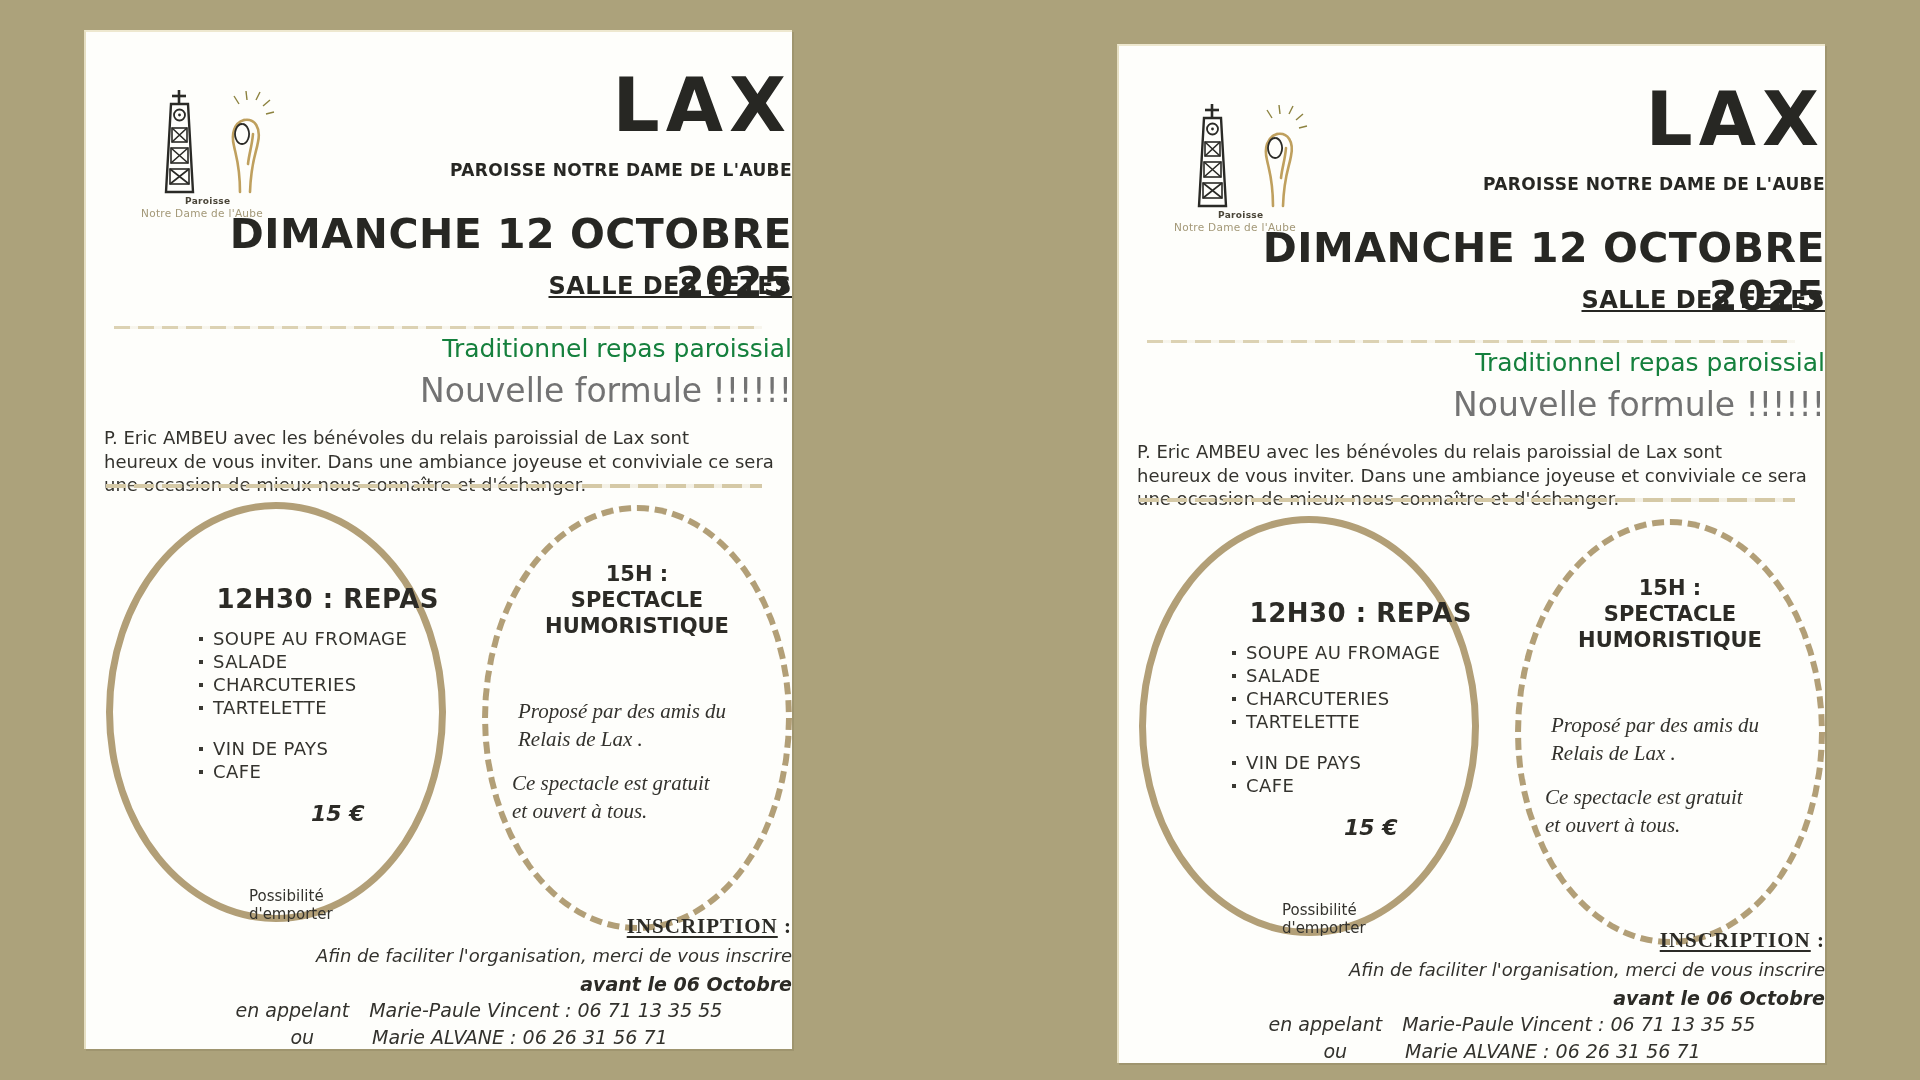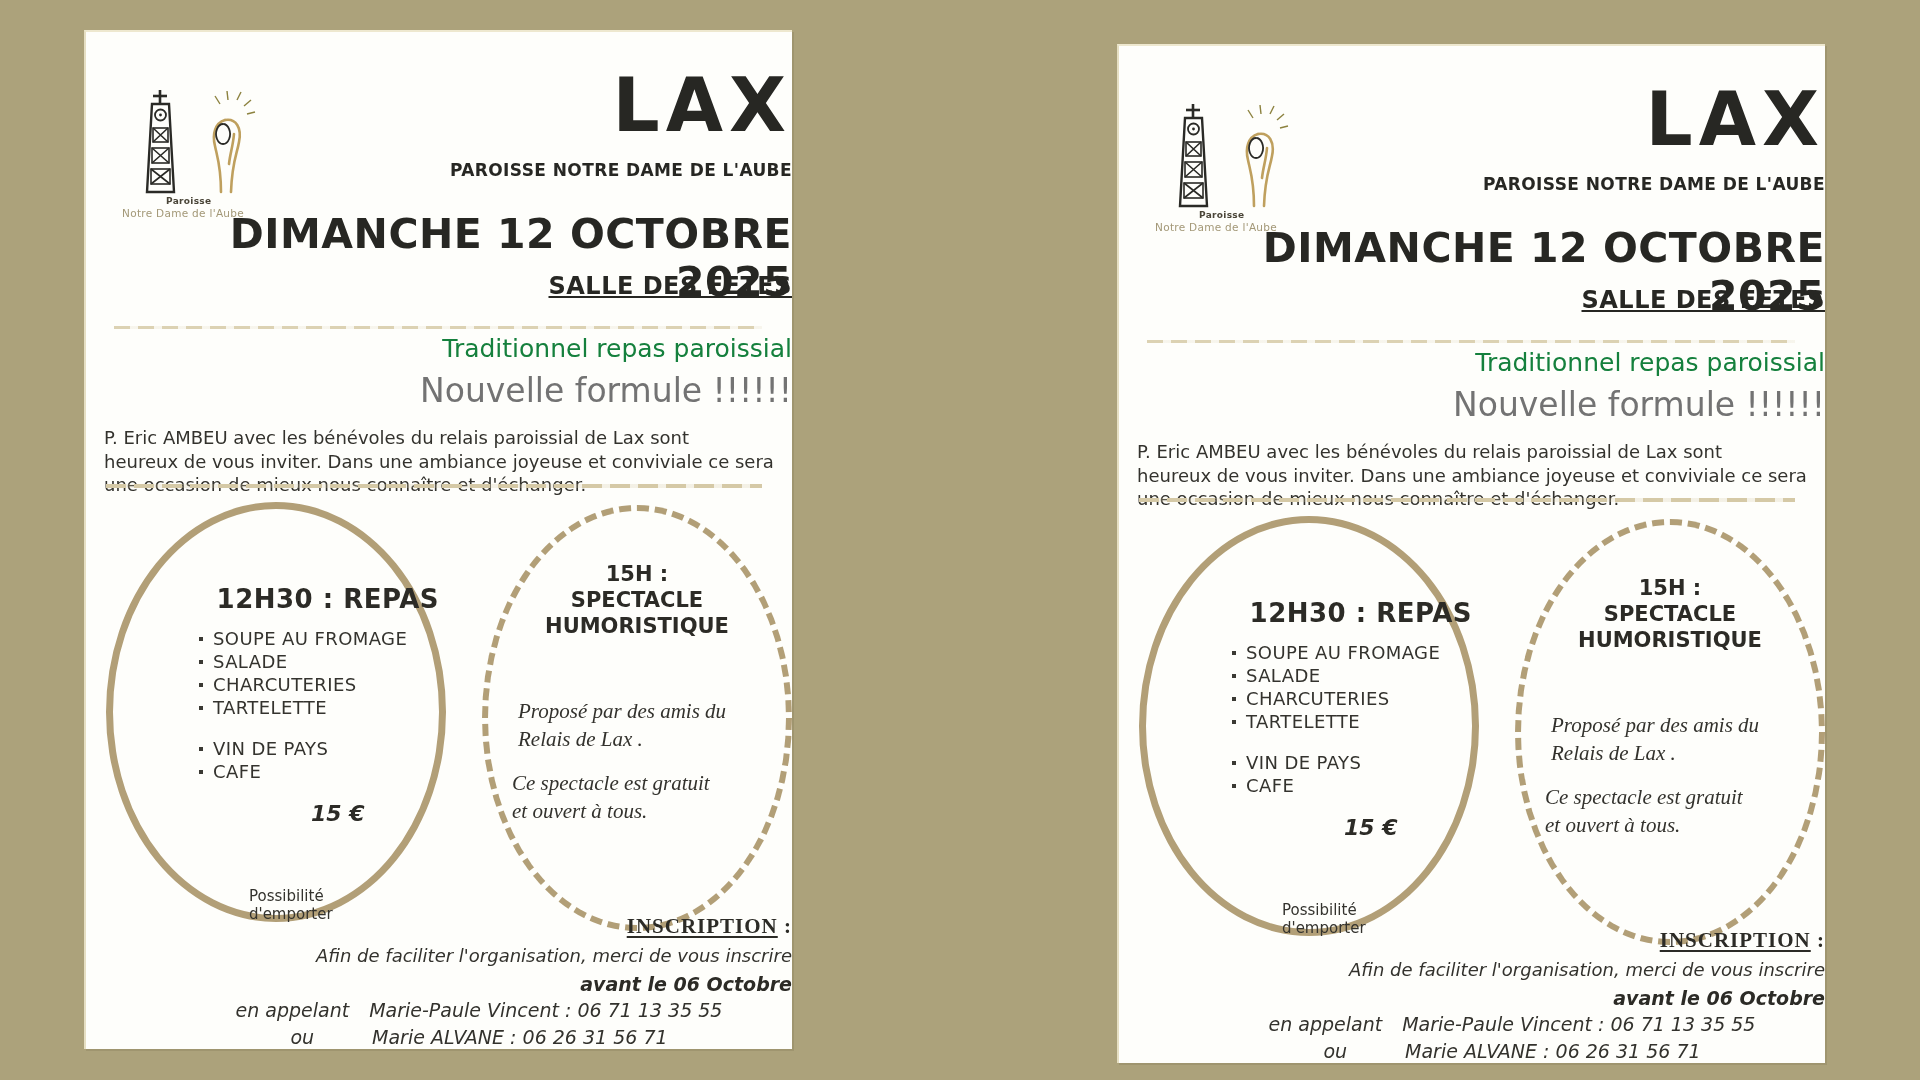--- a/index.html
+++ b/index.html
@@ -14,21 +14,21 @@
   .flyer{
     position:absolute;width:706px;height:1017px;
     background:#fefefb;
     border-left:2px solid #e6dfc3;border-top:2px solid #eee8cf;
     box-shadow:2px 2px 0 rgba(120,110,75,.25);
   }
   .flyer.left{left:84px;top:30px;}
   .flyer.right{left:1117px;top:44px;}
 
   
-  .logo{position:absolute;left:36px;top:56px;width:168px;}
+  .logo{position:absolute;left:55px;top:56px;width:168px;}
   .logo svg{display:block;}
   .logo-cap1{font-size:9px;font-weight:bold;color:#4a4538;margin:-4px 0 0 44px;letter-spacing:.3px;}
   .logo-cap2{font-size:10.5px;color:#a39877;letter-spacing:.3px;margin-top:1px;}
 
   .cline{position:absolute;left:88px;right:0;text-align:right;color:#272723;}
   .title-lax{top:36px;font-size:74px;font-weight:800;letter-spacing:6px;line-height:1;}
   .parish{top:128px;font-size:17px;font-weight:bold;letter-spacing:.4px;}
   .date{top:178px;font-size:41px;font-weight:800;letter-spacing:.5px;}
   .venue{top:240px;font-size:24px;font-weight:800;letter-spacing:.5px;text-decoration:underline;}
 

